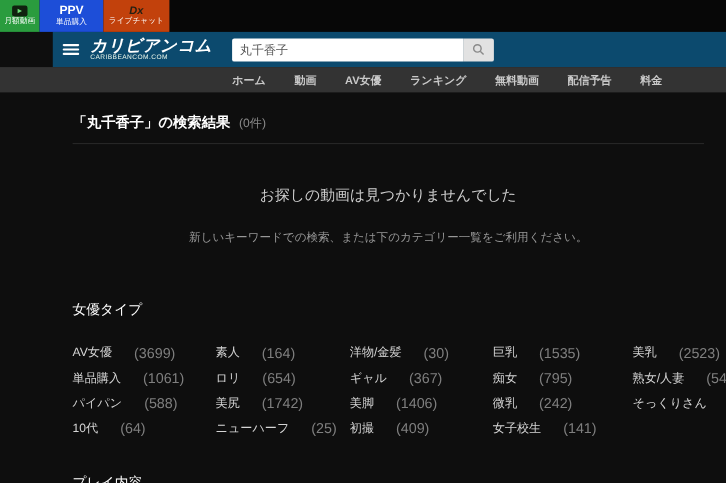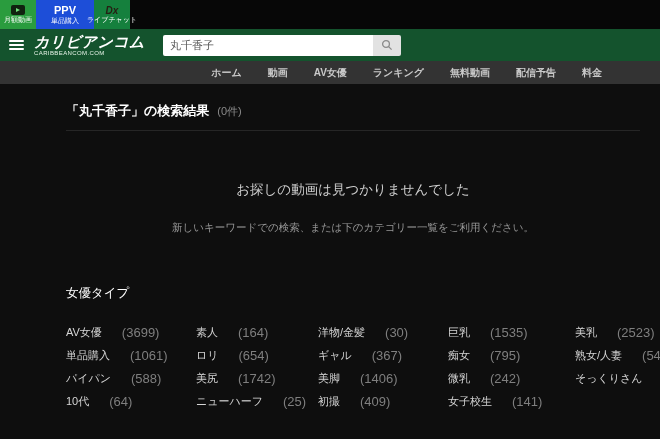--- a/index.html
+++ b/index.html
@@ -7,29 +7,29 @@
   body {
     font-family: "Liberation Sans","DejaVu Sans",sans-serif;
     background:#0e0e0e;
     position:relative;
   }
   
   .topbar { height:29px; background:#070707; display:flex; align-items:stretch; }
   .tab { display:flex; flex-direction:column; align-items:center; justify-content:center; cursor:pointer; line-height:1.15; }
   .tab-monthly { width:36px; background:#2a9c3e; }
   .tab-ppv { width:58px; background:#1d4ed8; }
-  .tab-live { width:36px; background:#15803d; }
+  .tab-live { width:60px; background:#c2410c; }
   .tab-title { font-size:11px; font-weight:bold; color:#fff; }
   .tab-sub { font-size:7px; color:#fff; white-space:nowrap; }
   .play-icon { width:14px; height:10px; background:#10220f; border-radius:2px; display:flex; align-items:center; justify-content:center; margin-bottom:1px; }
   .play-icon span { width:0; height:0; border-left:4px solid #6fe07a; border-top:2.5px solid transparent; border-bottom:2.5px solid transparent; }
   .dx-icon { font-size:10px; font-weight:bold; color:#262013; font-style:italic; }
 
   
-  .header { height:32px; background:#14532d; display:flex; align-items:center; }
+  .header { height:32px; background:#0c4a6e; display:flex; align-items:center;margin-left:48px; }
   .hamburger { width:15px; margin-left:9px; cursor:pointer; }
   .hamburger i { display:block; height:2px; background:#fff; margin:2px 0; border-radius:1px; }
   .logo { margin-left:10px; color:#fff; cursor:pointer; line-height:1; }
   .logo-title { font-size:15px; font-weight:bold; font-style:italic; letter-spacing:0.5px; }
   .logo-sub { font-size:6px; letter-spacing:0.4px; margin-top:1px; color:#e8f5e9; }
   .searchbox { margin-left:18px; display:flex; height:21px; width:238px; }
   .searchbox input {
     flex:1; border:none; outline:none; background:#fff; color:#555;
     font-size:11px; padding:0 7px; border-radius:2px 0 0 2px;
     font-family:Liberation Sans, sans-serif;
@@ -40,21 +40,21 @@
   .nav { height:23px; background:#333333; display:flex; align-items:center; justify-content:flex-end; gap:26px; padding-right:58px;font-weight:bold; }
   .nav a { font-size:10px; color:#c9c9c9; text-decoration:none; cursor:pointer; white-space:nowrap; }
 
   
   .content { padding-left:66px; padding-right:20px; color:#ddd; }
   .result-head { margin-top:18px; display:flex; align-items:baseline; }
   .result-title { font-size:13px; font-weight:bold; color:#fff; }
   .result-count { font-size:11px; color:#8a8a8a; margin-left:8px; }
   .divider { border-top:1px solid #262626; margin-top:10px; }
   .empty { text-align:center; }
-  .empty-title { margin-top:50px; font-size:13.5px; color:#cfcfcf; }
+  .empty-title { margin-top:38px; font-size:13.5px; color:#cfcfcf; }
   .empty-hint { margin-top:22px; font-size:10.5px; color:#989898; }
   .section-title { font-size:12.5px; font-weight:normal; color:#fff; }
   .sec-actress { margin-top:50px; }
   .cat-grid { margin-top:19px; display:grid; grid-template-columns:130px 122px 130px 127px 1fr; }
   .cat-item { height:23px; display:flex; align-items:center; cursor:pointer; white-space:nowrap; }
   .cat-label { font-size:11px; color:#d5d5d5; }
   .cat-count { font-size:13px; color:#7f7f7f; margin-left:20px; }
   .sec-play { margin-top:30px; }
 </style>
 </head>

